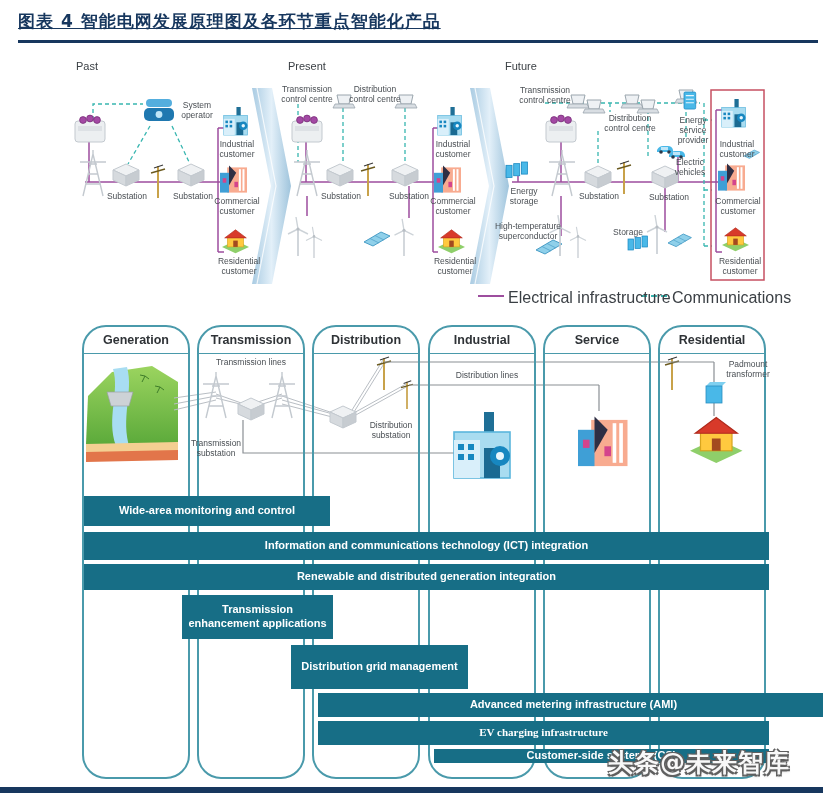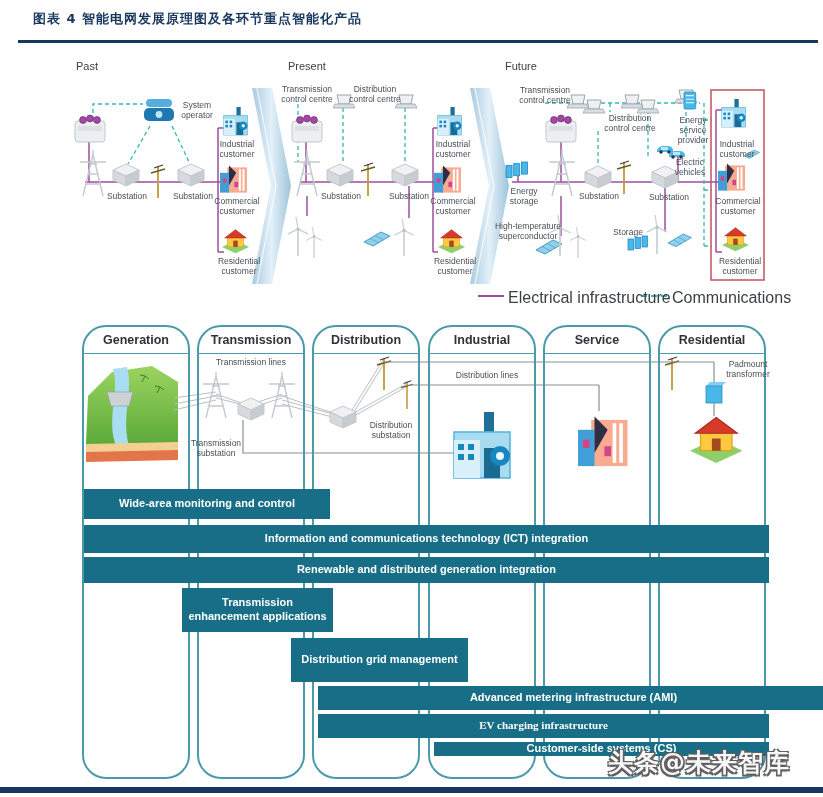--- a/index.html
+++ b/index.html
@@ -1,32 +1,32 @@
 <!DOCTYPE html>
 <html><head>
 <meta charset="utf-8">
 <style>
   html,body{margin:0;padding:0;background:#ffffff;}
   .page{position:relative;width:823px;height:797px;background:#fff;overflow:hidden;
         font-family:"Liberation Sans",sans-serif;}
-  .fig-title{position:absolute;left:33px;top:10px;font-size:13px;font-weight:bold;
-             color:#17375e;letter-spacing:1px;font-family:"DejaVu Sans",sans-serif;}
+  .fig-title{position:absolute;left:18px;top:10px;font-size:17px;font-weight:bold;
+             color:#17375e;letter-spacing:1px;font-family:"DejaVu Sans",sans-serif;text-decoration:underline;}
   .title-rule{position:absolute;left:18px;top:40px;width:800px;height:3px;background:#17375e;}
   .bottom-rule{position:absolute;left:0;top:787px;width:823px;height:6px;background:#17375e;}
   .gfx{position:absolute;left:0;top:0;}
   .lab{position:absolute;font-size:8.5px;line-height:1.18;color:#4a4f54;text-align:center;}
   .era{position:absolute;font-size:11px;font-weight:normal;color:#3a3f44;}
   .legend-lab{position:absolute;font-size:16px;color:#3a3f44;white-space:nowrap;}
   .col{position:absolute;top:325px;height:450px;width:104px;border:2px solid #4a9aab;
        border-radius:24px;background:transparent;}
   .col .hd{height:26px;line-height:26px;text-align:center;font-size:12.5px;font-weight:bold;
            color:#2f3337;border-bottom:1.5px solid #4a9aab;}
   .bar{position:absolute;background:#176e86;color:#ffffff;font-weight:bold;font-size:11px;
        display:flex;align-items:center;justify-content:center;text-align:center;
-       line-height:1.25;padding:0 6px;box-sizing:border-box;z-index:5;}
+       line-height:1.25;padding:0 6px;box-sizing:border-box;z-index:5;margin-top:7px;}
   .watermark{position:absolute;left:608px;top:746px;font-size:25px;font-weight:bold;
              color:#f8f8f8;z-index:9;letter-spacing:1px;font-family:"DejaVu Sans",sans-serif;
              text-shadow:-1.5px -1.5px 0 #5f5f5f,1.5px -1.5px 0 #5f5f5f,
                          -1.5px 1.5px 0 #5f5f5f,1.5px 1.5px 0 #5f5f5f,0 2px 3px rgba(0,0,0,.25);}
 </style>
 </head>
 <body>
 
 <div class="page">
 

